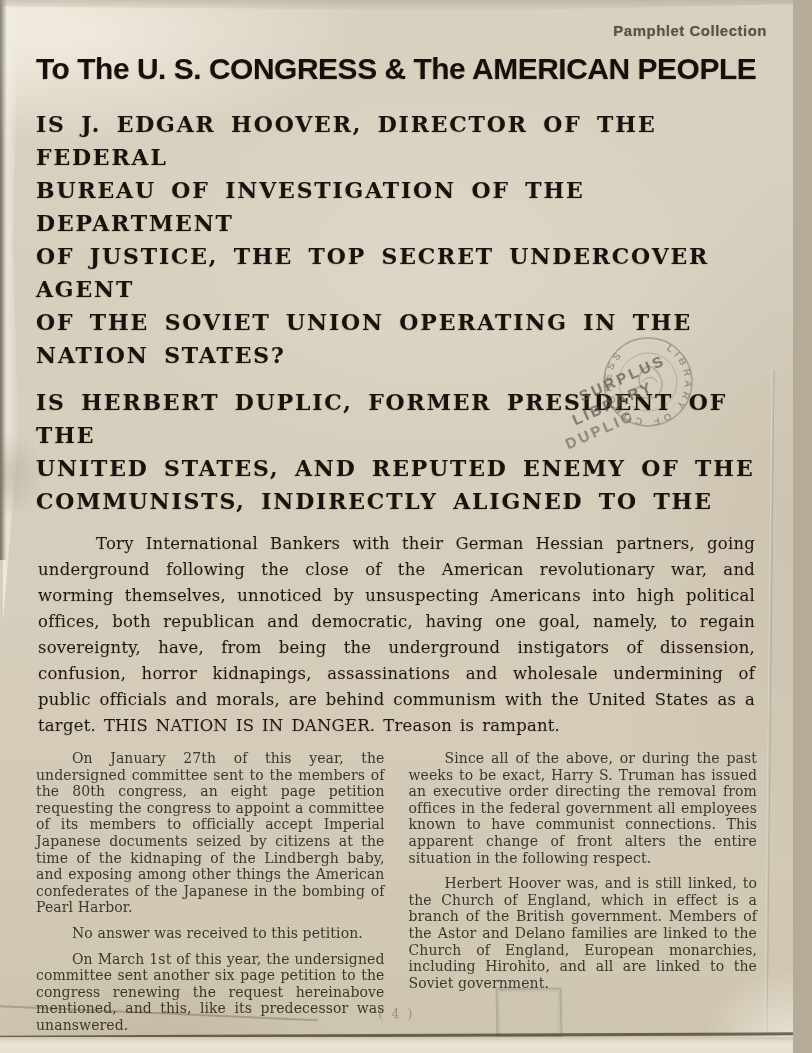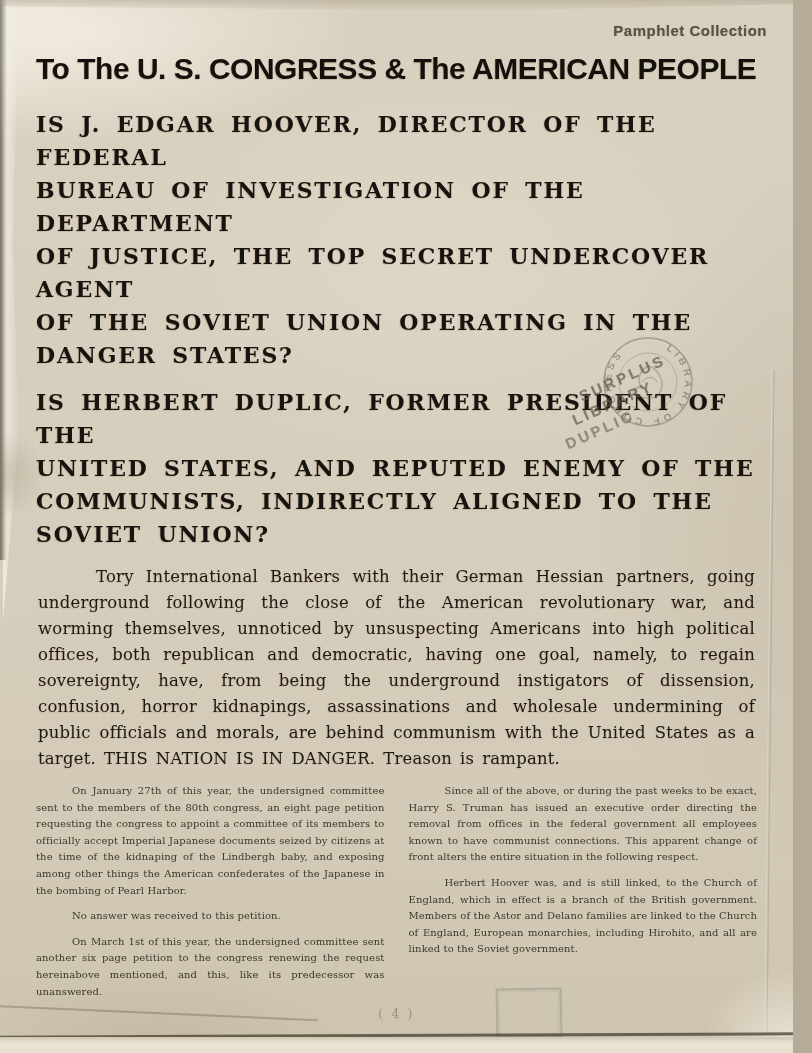--- a/index.html
+++ b/index.html
@@ -60,21 +60,21 @@
   .headline.second{margin-top:14px;}
   .intro{
     margin:13px 2px 0;text-align:justify;font-weight:normal;
     font-size:16.5px;line-height:26px;letter-spacing:0.2px;word-spacing:2.5px;
     text-indent:58px;color:#1d1811;text-shadow:-1px 1px 0 rgba(140,60,40,0.12);
   }
   .columns{display:flex;gap:24px;margin-top:11px;}
   .col{flex:1;min-width:0;}
   .col p{
     margin:0 0 9px;text-align:justify;text-indent:36px;
-    font-size:10px;line-height:16.6px;color:#3d362c;
+    font-size:14px;line-height:16.6px;color:#3d362c;
     letter-spacing:0.1px;
   }
 
   
   .loc-stamp{position:absolute;left:596px;top:330px;width:104px;height:104px;opacity:0.5;}
   .surplus-stamp{
     position:absolute;left:576px;top:388px;
     transform:rotate(-24deg);transform-origin:left top;
     font-family:"Liberation Sans", sans-serif;font-weight:bold;
     font-size:15px;line-height:19px;letter-spacing:3px;
@@ -105,28 +105,27 @@
   <div class="content">
     <div class="collection-stamp">Pamphlet Collection</div>
 
     <h1 class="title">To The U. S. CONGRESS &amp; The AMERICAN PEOPLE</h1>
 
     <div class="headline">
       <div>IS J. EDGAR HOOVER, DIRECTOR OF THE FEDERAL</div>
       <div>BUREAU OF INVESTIGATION OF THE DEPARTMENT</div>
       <div>OF JUSTICE, THE TOP SECRET UNDERCOVER AGENT</div>
       <div>OF THE SOVIET UNION OPERATING IN THE</div>
-      <div>DANGER STATES?</div>
+      <div>NATION STATES?</div>
     </div>
 
     <div class="headline second">
       <div>IS HERBERT DUPLIC, FORMER PRESIDENT OF THE</div>
       <div>UNITED STATES, AND REPUTED ENEMY OF THE</div>
       <div>COMMUNISTS, INDIRECTLY ALIGNED TO THE</div>
-      <div>SOVIET UNION?</div>
     </div>
 
     <p class="intro">Tory International Bankers with their German Hessian partners, going underground following the close of the American revolutionary war, and worming themselves, unnoticed by unsuspecting Americans into high political offices, both republican and democratic, having one goal, namely, to regain sovereignty, have, from being the underground instigators of dissension, confusion, horror kidnapings, assassinations and wholesale undermining of public officials and morals, are behind communism with the United States as a target.  THIS NATION IS IN DANGER.  Treason is rampant.</p>
 
     <div class="columns">
       <div class="col">
         <p>On January 27th of this year, the undersigned committee sent to the members of the 80th congress, an eight page petition requesting the congress to appoint a committee of its members to officially accept Imperial Japanese documents seized by citizens at the time of the kidnaping of the Lindbergh baby, and exposing among other things the American confederates of the Japanese in the bombing of Pearl Harbor.</p>
         <p>No answer was received to this petition.</p>
         <p>On March 1st of this year, the undersigned committee sent another six page petition to the congress renewing the request hereinabove mentioned, and this, like its predecessor was unanswered.</p>
 

